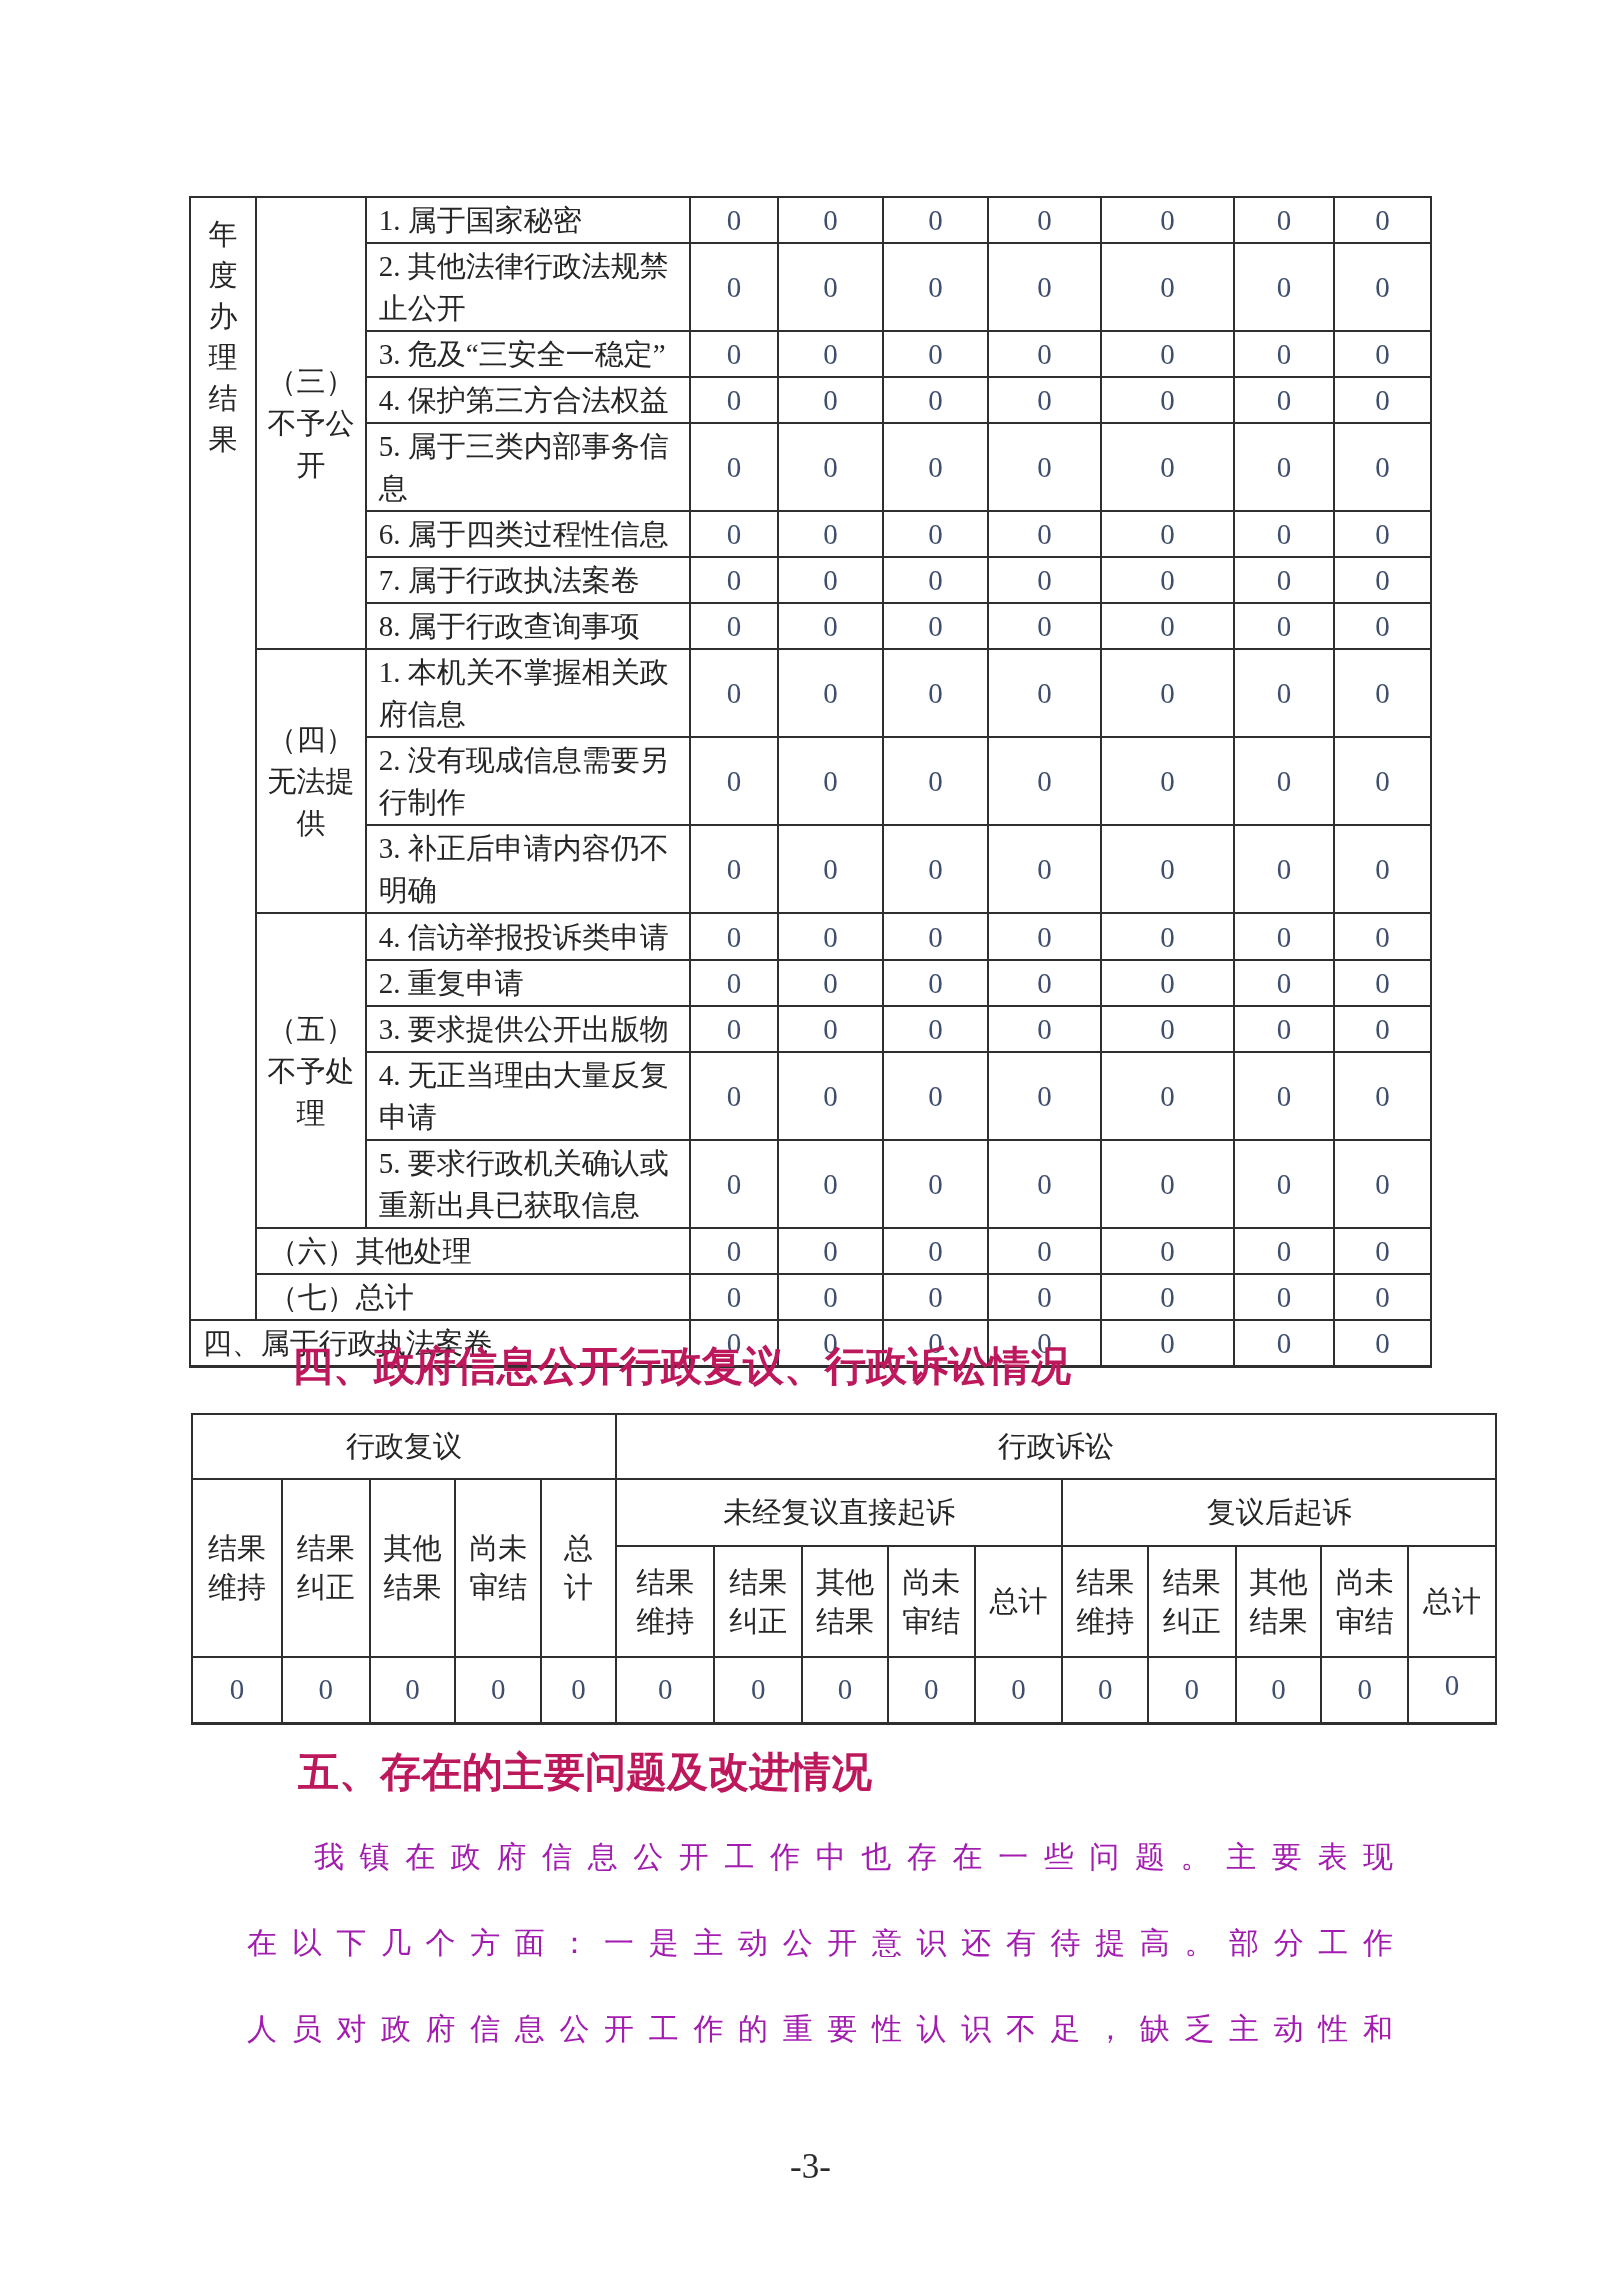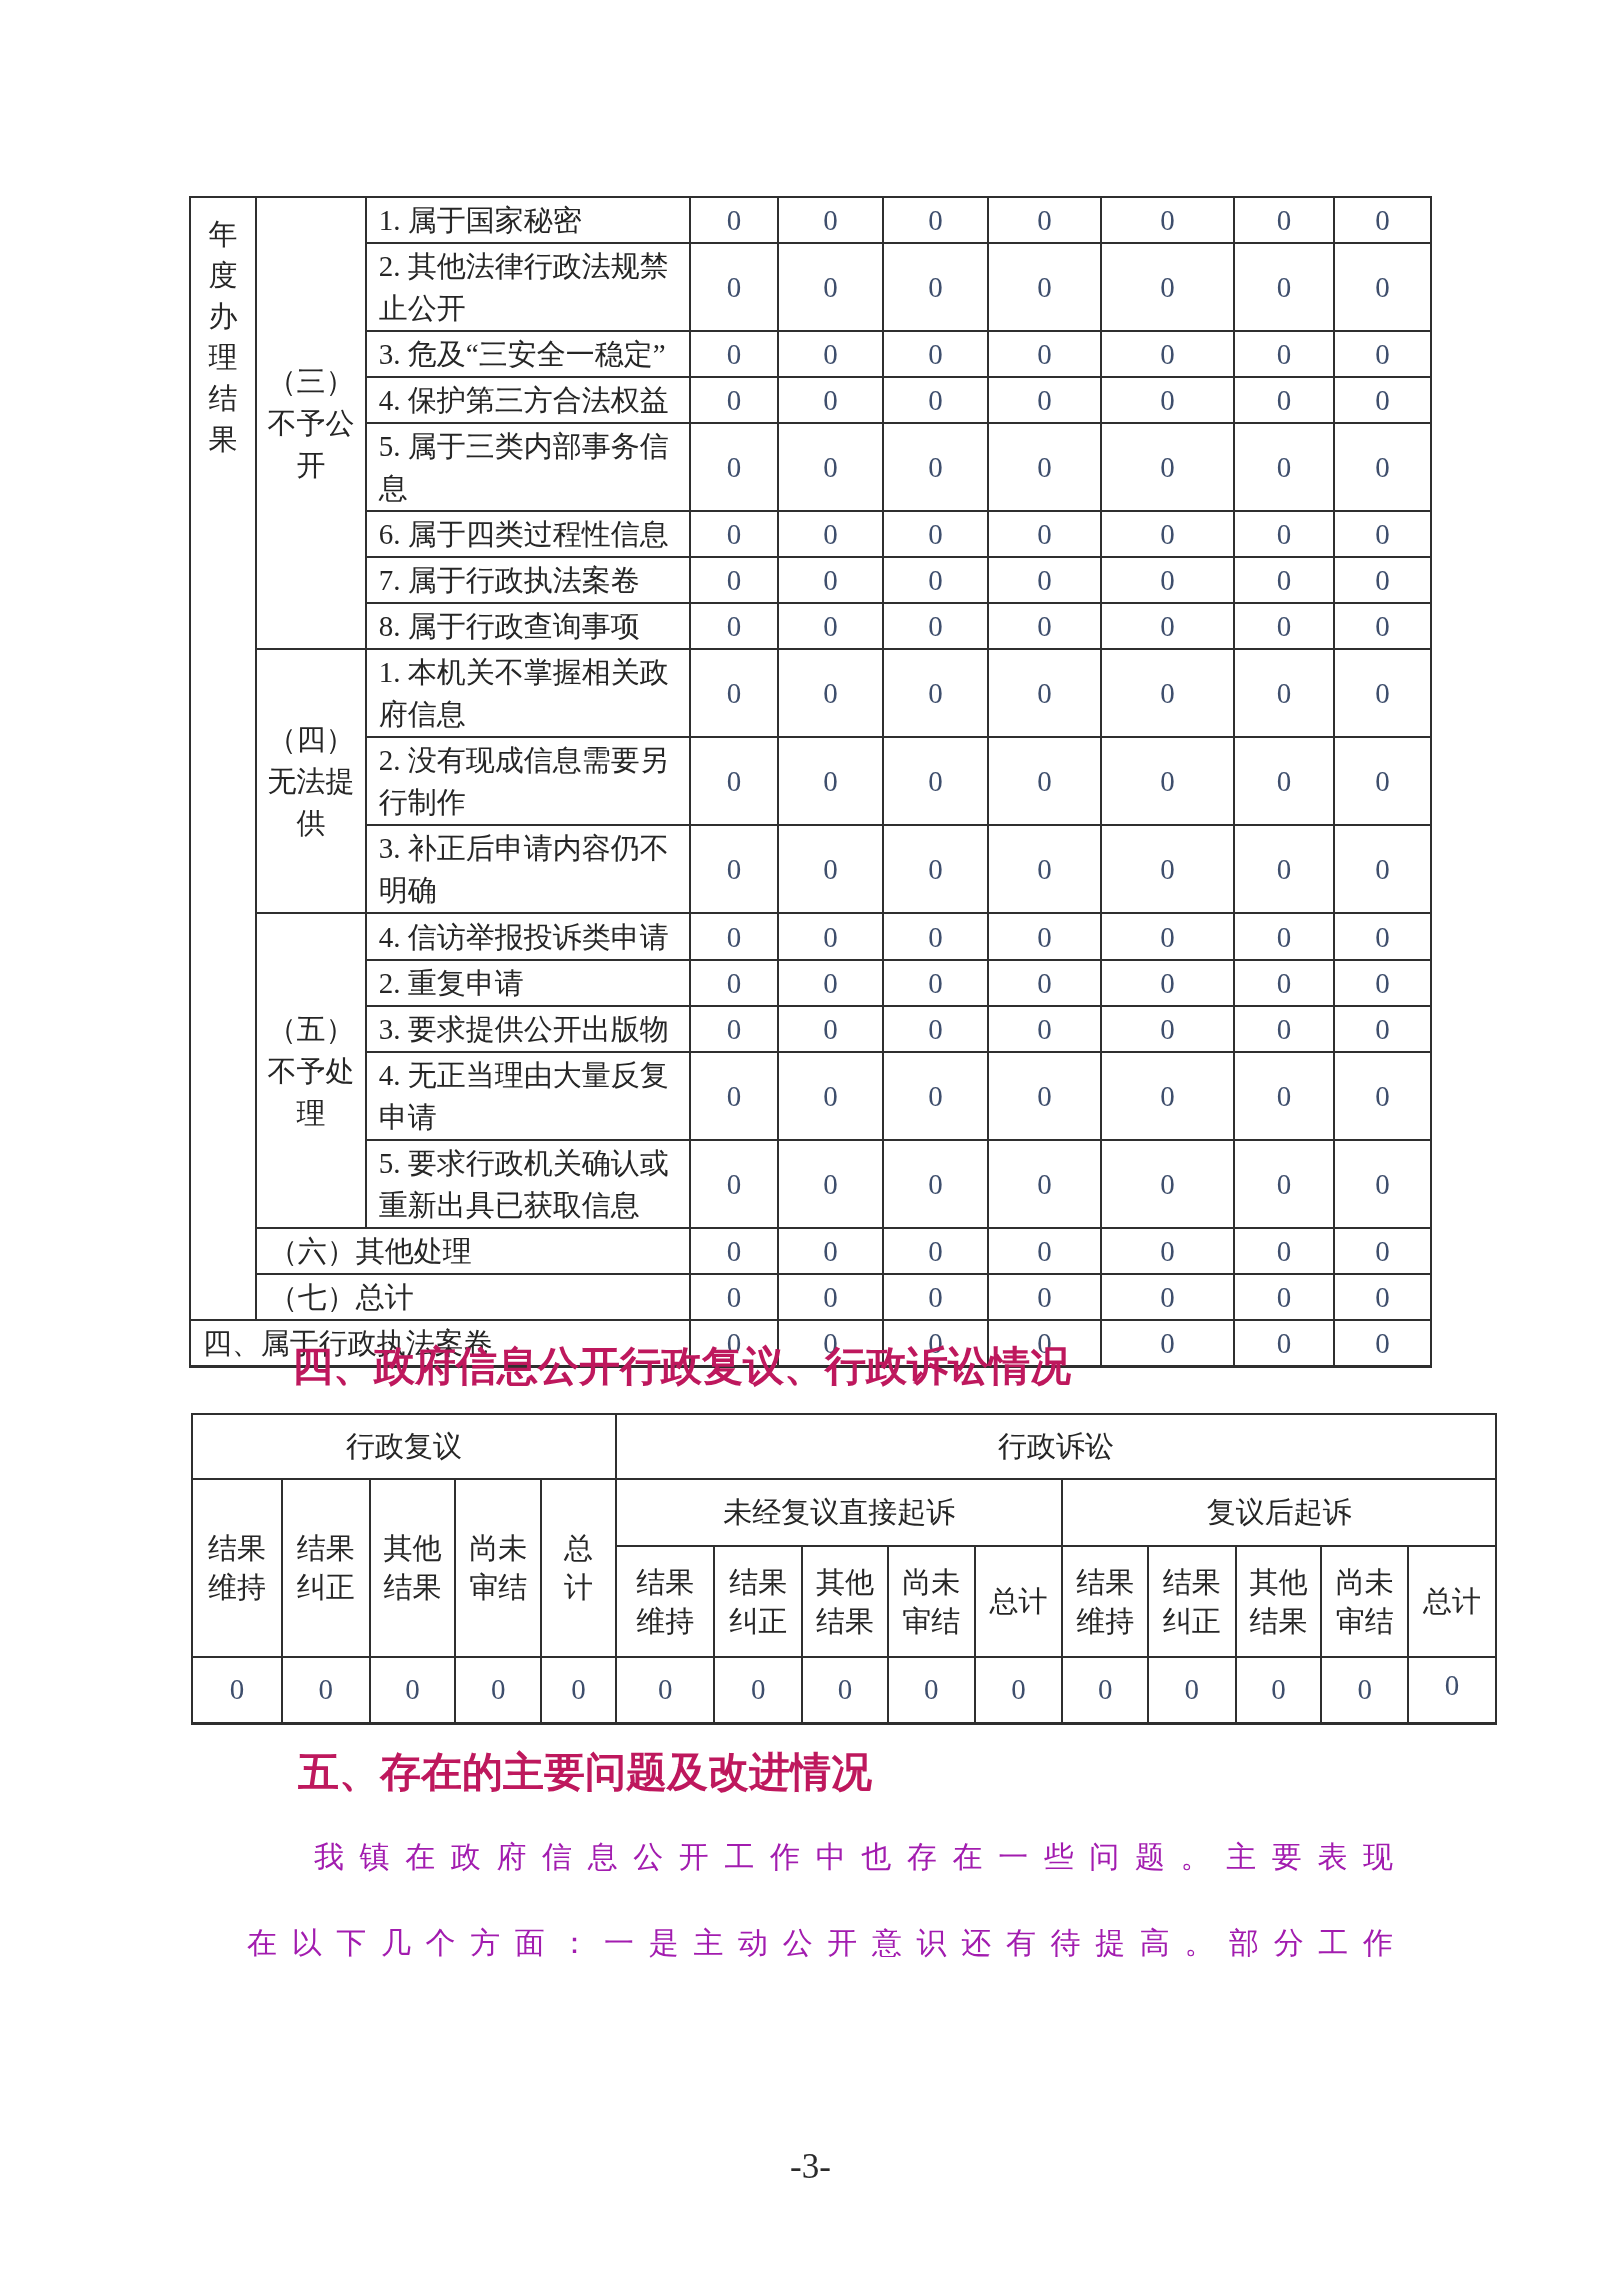--- a/index.html
+++ b/index.html
@@ -367,18 +367,19 @@
       <td class="num raised">0</td>
     </tr>
   </tbody>
     </table>
 
   <div class="sec-heading h5">五、存在的主要问题及改进情况</div>
 
   <div class="para">
     <div class="pline first">我镇在政府信息公开工作中也存在一些问题。主要表现</div>
     <div class="pline">在以下几个方面：一是主动公开意识还有待提高。部分工作</div>
+    <div class="pline">人员对政府信息公开工作的重要性认识不足，缺乏主动性和</div>
   </div>
 
   <div class="footer">-3-</div>
 
 </div>
 
 
 </body></html>

